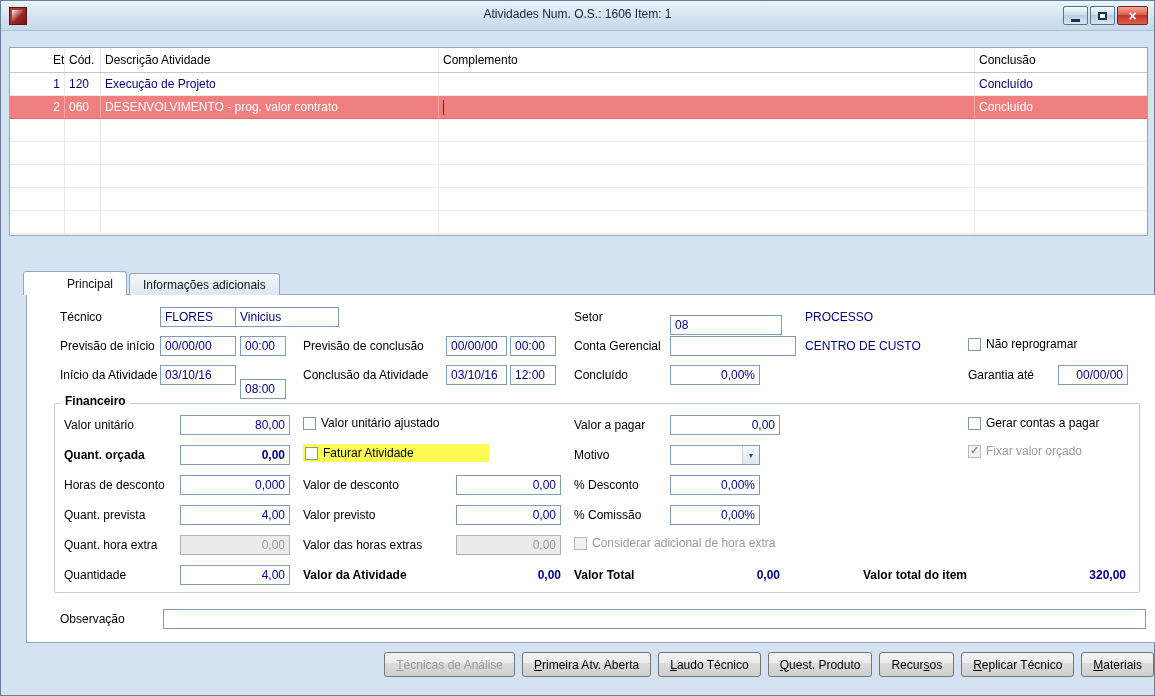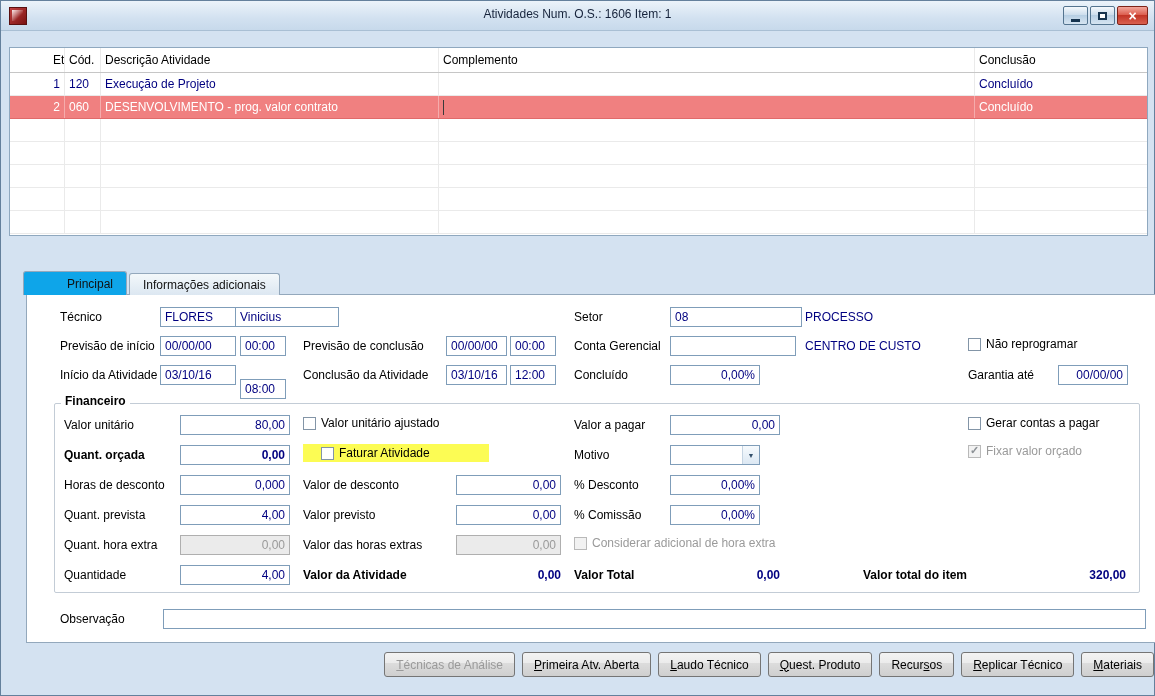--- a/index.html
+++ b/index.html
@@ -45,21 +45,21 @@
   .c-sit  { flex:1 1 auto; border-right:none; }
   .g-row.selected { background:#F08080; border-bottom-color:#E06A6A; }
   .g-row.selected .g-cell { color:#FFFFFF; border-right-color:rgba(255,255,255,.35); }
   .caret { width:1px; height:15px; background:#3A3A3A; display:inline-block; }
 
   
   .tabs { position:absolute; left:8px; top:270px; height:24px; display:flex; padding-left:14px; z-index:3; }
   .tab { height:22px; margin-top:2px; padding:0 13px; display:flex; align-items:center;
          background:linear-gradient(#F3F8FB,#DCE7F1); border:1px solid #93A8BC; border-bottom:none;
          border-radius:3px 3px 0 0; margin-right:2px; color:#111; cursor:pointer; }
-  .tab.active { background:#0ea5e9; height:24px; margin-top:0; position:relative; z-index:4;padding-left:43px; }
+  .tab.active { background:#ffffff; height:24px; margin-top:0; position:relative; z-index:4;padding-left:43px; }
   .sheet { position:absolute; left:8px; top:293px; width:1139px; height:349px;
            background:#FFFFFF; border:1px solid #93A8BC;margin-left:17px; }
 
   .lbl  { position:absolute; white-space:nowrap; color:#000; }
   .lbl.b { font-weight:bold; }
   .desc { position:absolute; white-space:nowrap; color:#000080; }
   .fld  { position:absolute; height:20px; background:#fff; border:1px solid #7F9DB9;
           color:#000080; padding:0 4px; display:flex; align-items:center;
           white-space:nowrap; overflow:hidden; }
   .fld.num { justify-content:flex-end; }
@@ -71,21 +71,21 @@
               border:1px solid #C3CCD6; border-radius:2px; }
   .groupbox-label { position:absolute; left:34px; top:99px; background:#fff; padding:0 4px;
                     font-weight:bold; color:#000; z-index:2; }
 
   .cb { position:absolute; display:flex; align-items:center; gap:5px; color:#000; cursor:pointer; }
   .cb-box { width:13px; height:13px; flex:none; background:#fff; border:1px solid #8395A7;
             display:flex; align-items:center; justify-content:center; }
   .cb-box.checked::before { content:"\2713"; font-size:11px; font-weight:bold; color:#8C9196; margin-top:-1px; }
   .cb.dis { color:#9A9A9A; cursor:default; }
   .cb.dis .cb-box { background:#F2F2F2; border-color:#B9B9B9; }
-  .cb.hl { background:#FCFC54; padding:2px 0 2px 18px; }
+  .cb.hl { background:#FCFC54; padding:2px 0 2px 2px; }
 
   .combo { position:absolute; width:90px; height:20px; background:#fff;
            border:1px solid #7F9DB9; display:flex; cursor:pointer; }
   .combo-text { flex:1; padding:0 4px; display:flex; align-items:center; color:#000080; }
   .combo-btn { width:17px; border-left:1px solid #C5D4E2;
                background:linear-gradient(#F6FAFD,#DCE8F3); display:flex;
                align-items:center; justify-content:center; }
   .combo-btn::before { content:"\25BC"; font-size:7px; color:#33506B; }
 
   
@@ -182,21 +182,21 @@
     <div class="tab active">Principal</div>
     <div class="tab">Informações adicionais</div>
   </div>
 
   <div class="sheet">
 
     <span class="lbl" style="left:33px;top:15px">Técnico</span>
     <div class="fld" style="left:133px;top:12px;width:76px">FLORES</div>
     <div class="fld" style="left:208px;top:12px;width:104px">Vinicius</div>
     <span class="lbl" style="left:547px;top:15px">Setor</span>
-    <div class="fld" style="left:643px;top:12px;width:132px">08</div>
+    <div class="fld" style="left:643px;top:20px;width:112px">08</div>
     <span class="desc" style="left:778px;top:15px">PROCESSO</span>
 
     <span class="lbl" style="left:33px;top:44px">Previsão de início</span>
     <div class="fld" style="left:133px;top:41px;width:76px">00/00/00</div>
     <div class="fld" style="left:213px;top:41px;width:46px">00:00</div>
     <span class="lbl" style="left:276px;top:44px">Previsão de conclusão</span>
     <div class="fld" style="left:419px;top:41px;width:61px">00/00/00</div>
     <div class="fld" style="left:483px;top:41px;width:46px">00:00</div>
     <span class="lbl" style="left:547px;top:44px">Conta Gerencial</span>
     <div class="fld" style="left:643px;top:41px;width:126px"></div>

